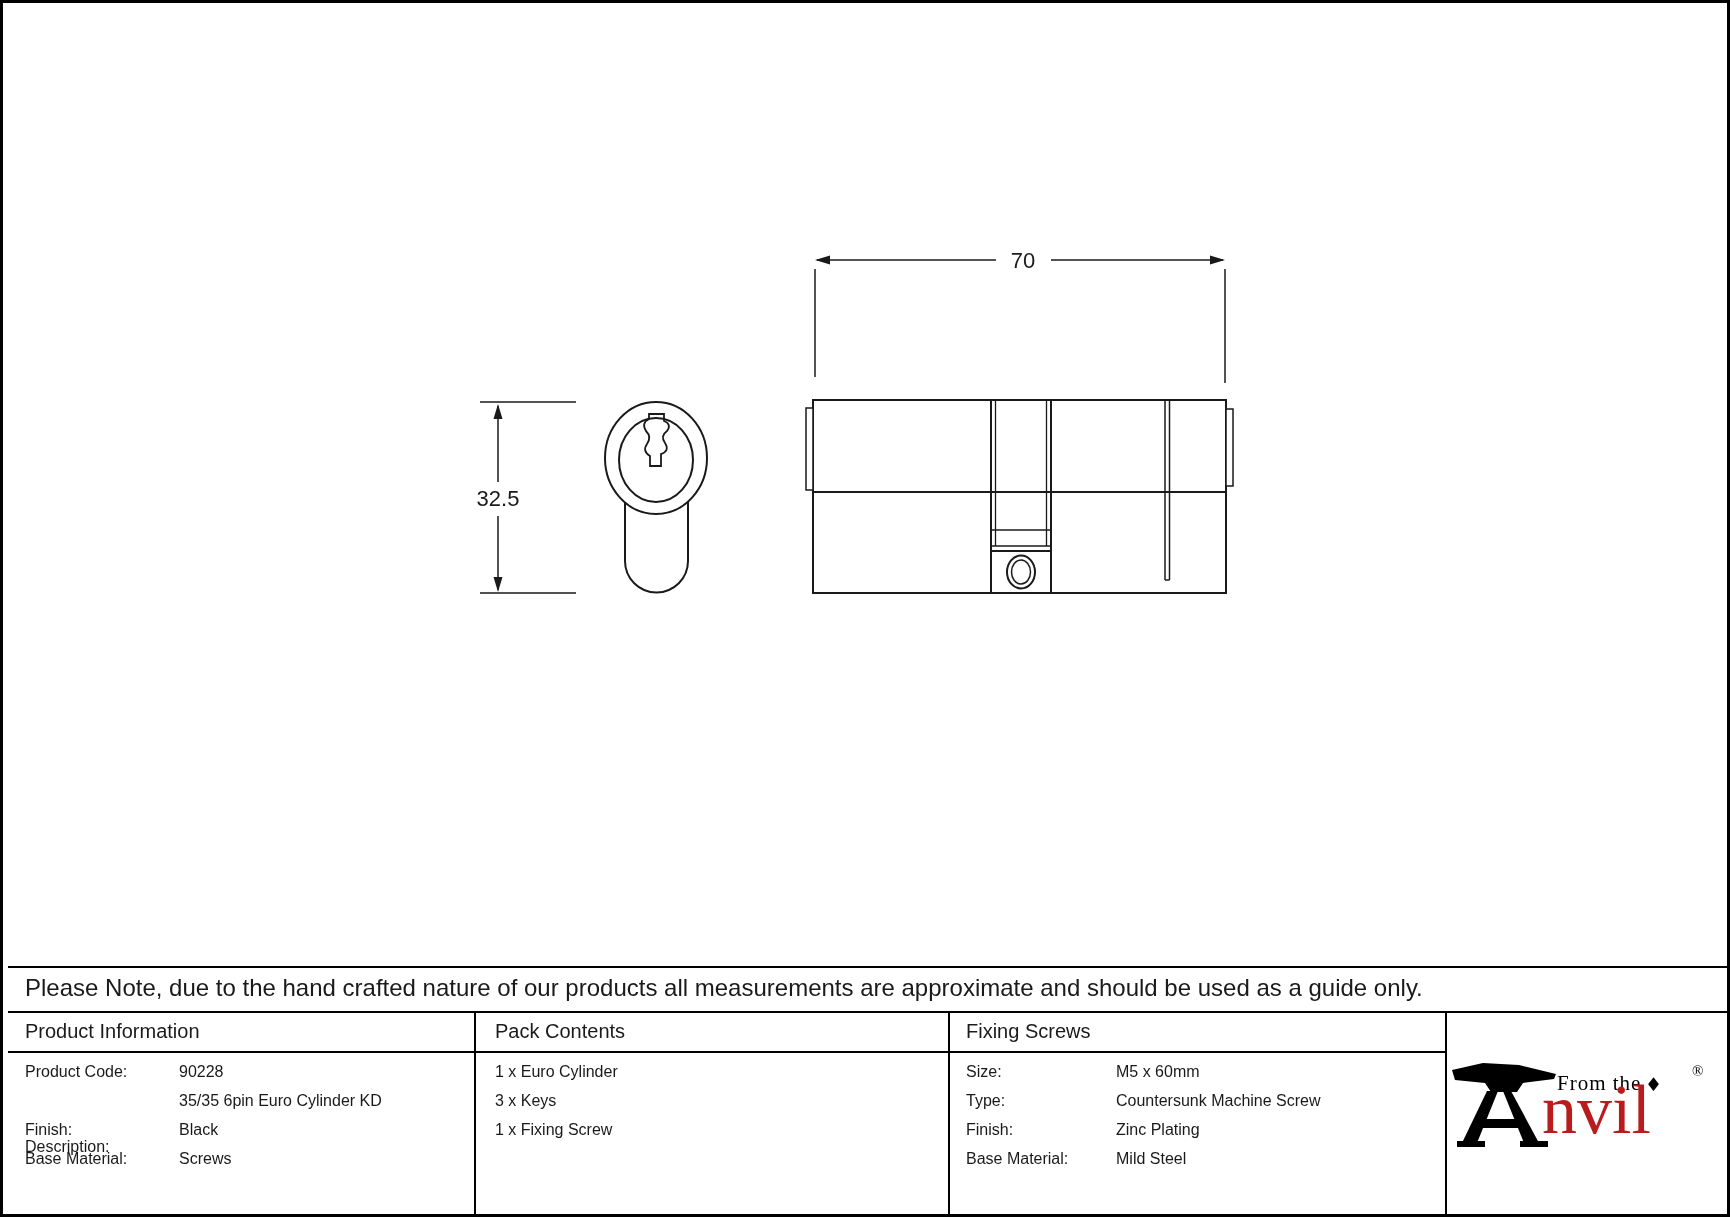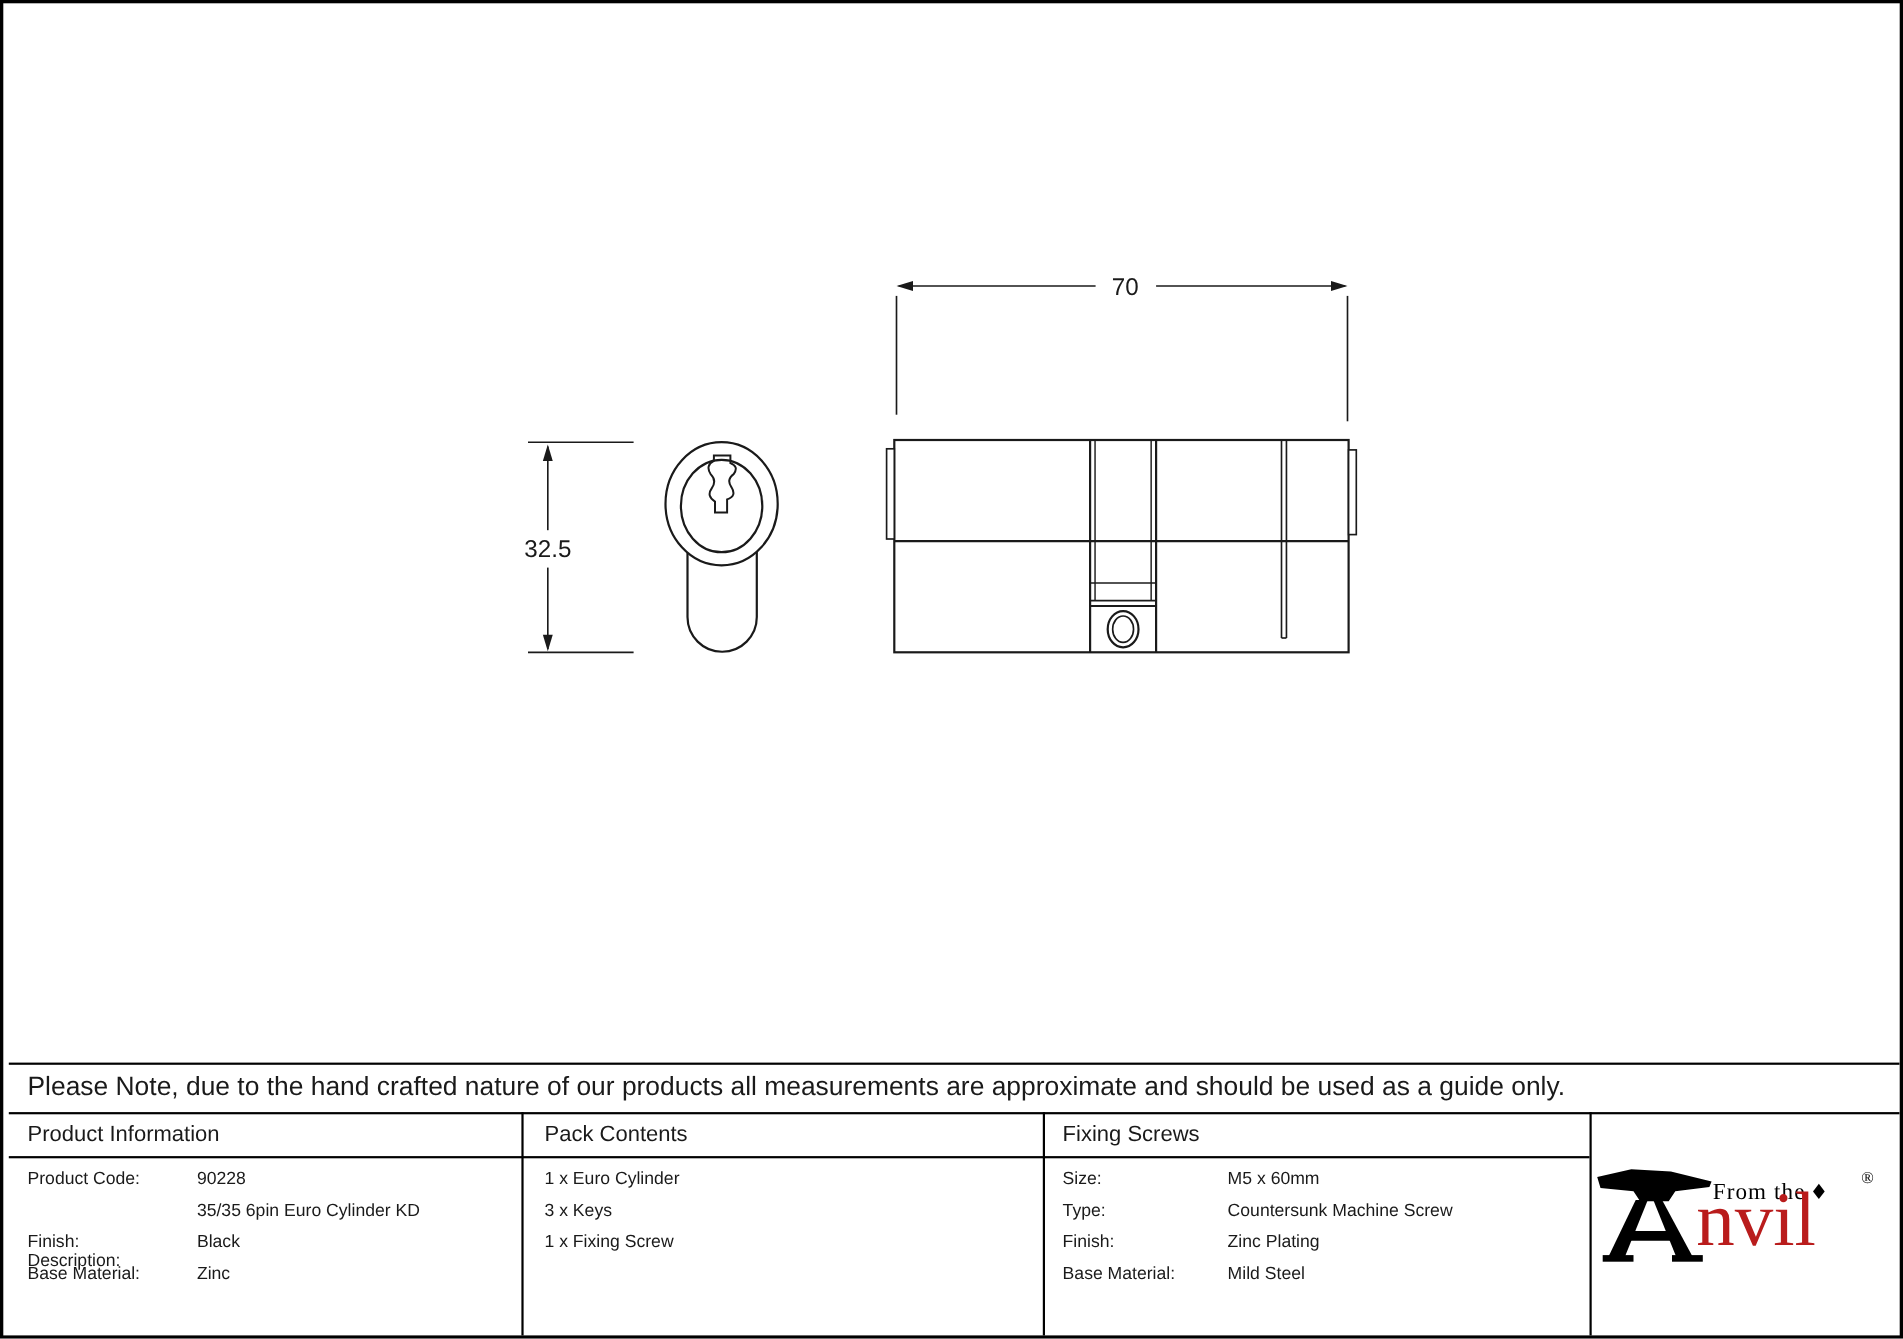--- a/index.html
+++ b/index.html
@@ -110,21 +110,21 @@
   <span class="txt" style="left:22px; top:1057px;">Product Code:</span>
   <span class="txt" style="left:176px; top:1057px;">90228</span>
 
   <span class="txt" style="left:22px; top:1120px;margin-top:12px;">Description:</span>
   <span class="txt" style="left:176px; top:1086px;">35/35 6pin Euro Cylinder KD</span>
 
   <span class="txt" style="left:22px; top:1115px;">Finish:</span>
   <span class="txt" style="left:176px; top:1115px;">Black</span>
 
   <span class="txt" style="left:22px; top:1144px;">Base Material:</span>
-  <span class="txt" style="left:176px; top:1144px;">Zinc</span>
+  <span class="txt" style="left:176px; top:1144px;">Screws</span>
 
   <span class="txt" style="left:492px; top:1057px;">1 x Euro Cylinder</span>
   <span class="txt" style="left:492px; top:1086px;">3 x Keys</span>
   <span class="txt" style="left:492px; top:1115px;">1 x Fixing Screw</span>
 
   <span class="txt" style="left:963px; top:1057px;">Size:</span>
   <span class="txt" style="left:1113px; top:1057px;">M5 x 60mm</span>
 
   <span class="txt" style="left:963px; top:1086px;">Type:</span>
   <span class="txt" style="left:1113px; top:1086px;">Countersunk Machine Screw</span>

